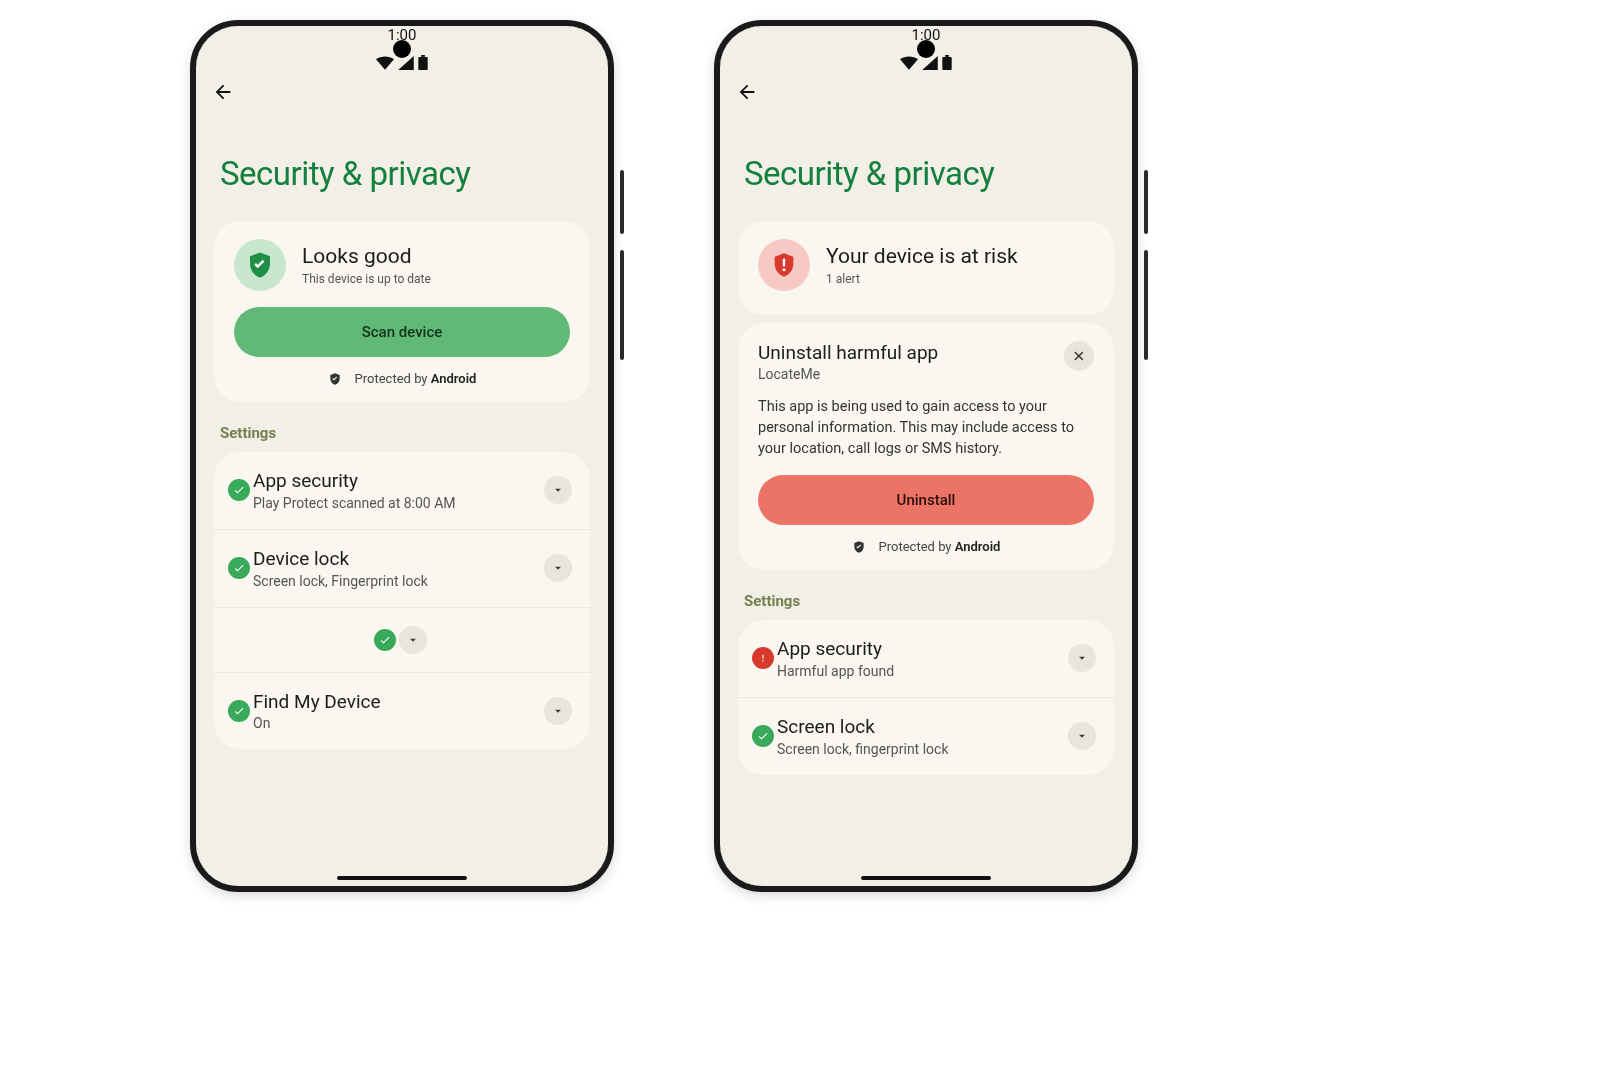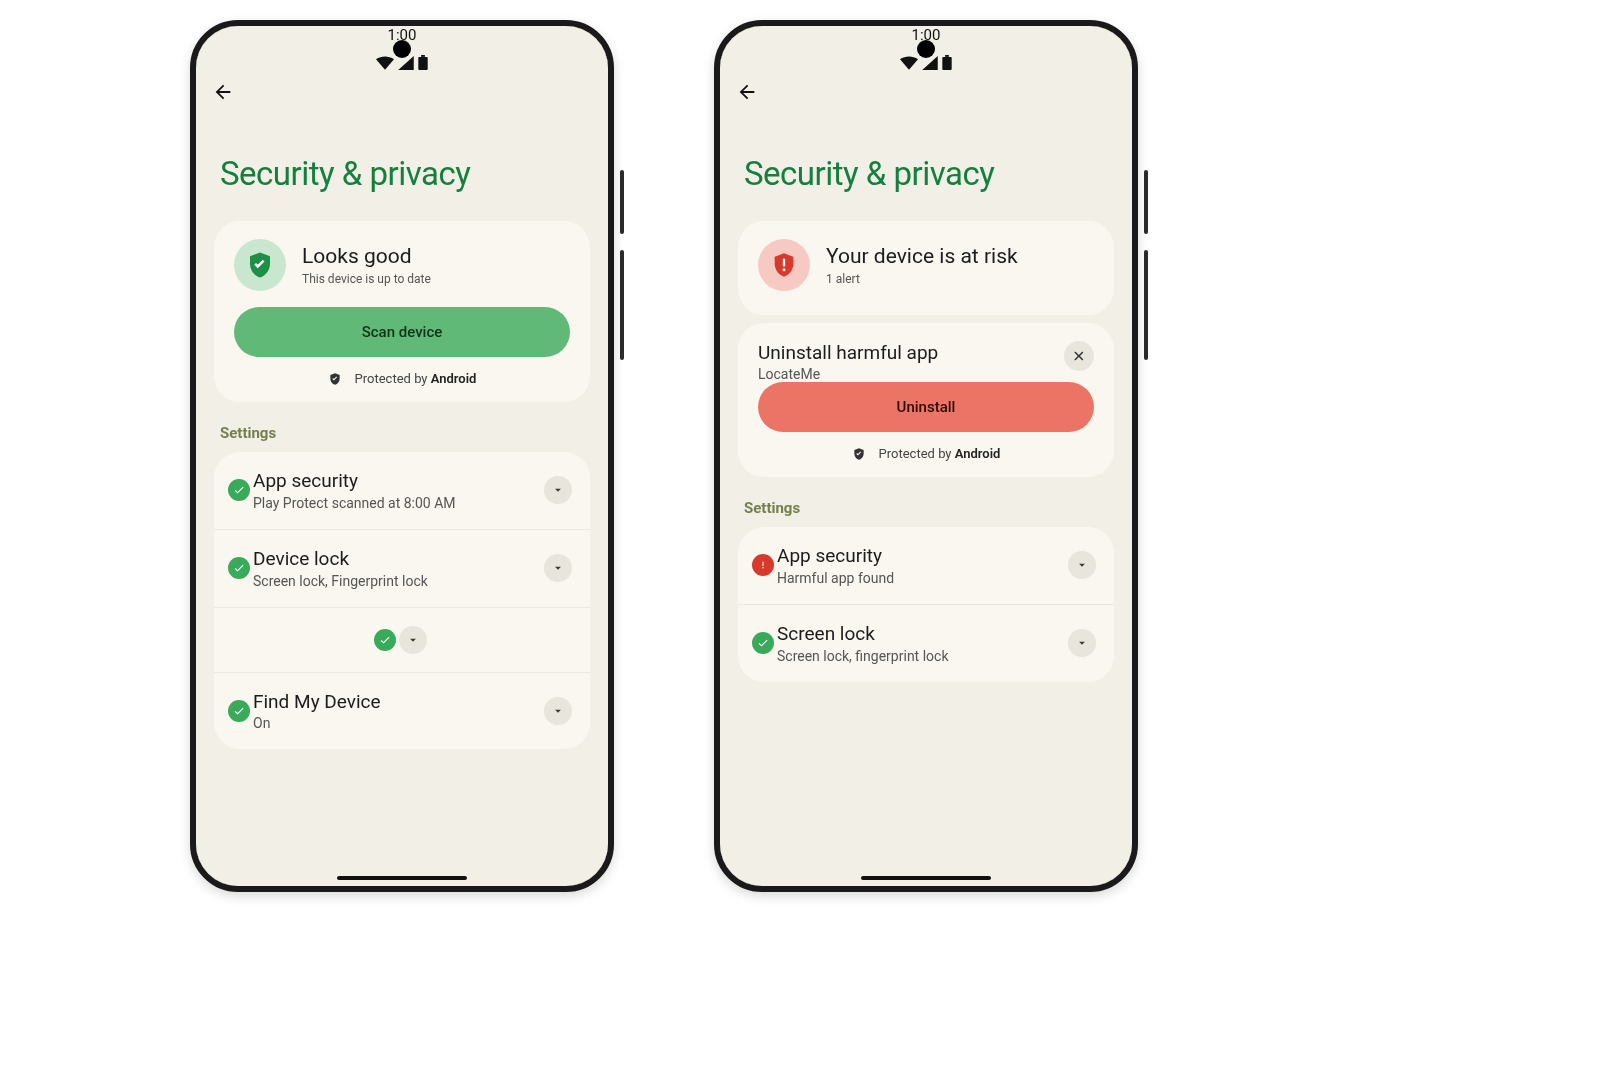--- a/index.html
+++ b/index.html
@@ -442,20 +442,21 @@
                 <div class="alert-title">Uninstall harmful app</div>
                 <div class="alert-sub">LocateMe</div>
               </div>
               <div class="close-circle">
                 <svg width="14" height="14" viewBox="0 0 24 24">
                     <path d="M18.3 5.71 12 12l6.3 6.3-1.41 1.4L10.6 13.4l-6.3 6.3L2.9 18.3 9.2 12 2.9 5.71 4.3 4.3l6.3 6.3 6.3-6.3z" fill="#333" transform="translate(1,0)"></path>
                     <path d="M19 6.4 17.6 5 12 10.6 6.4 5 5 6.4 10.6 12 5 17.6 6.4 19 12 13.4 17.6 19 19 17.6 13.4 12z" fill="#333"></path>
                   </svg>
               </div>
             </div>
+            <div class="alert-desc">This app is being used to gain access to your personal information. This may include access to your location, call logs or SMS history.</div>
             <div class="big-button uninstall-btn">
               <span>Uninstall</span>
             </div>
             <div class="protected">
               <svg width="14" height="14" viewBox="0 0 24 24">
                   <path d="M12 2 4 5v6c0 5 3.4 9.7 8 11 4.6-1.3 8-6 8-11V5z" fill="#333"></path>
                   <path d="M10.2 14.6 7.4 11.8l1.4-1.4 1.4 1.4 4-4 1.4 1.4z" fill="#f9f7f0"></path>
                 </svg>
               <span><span>Protected by</span> <b>Android</b></span>
             </div>

